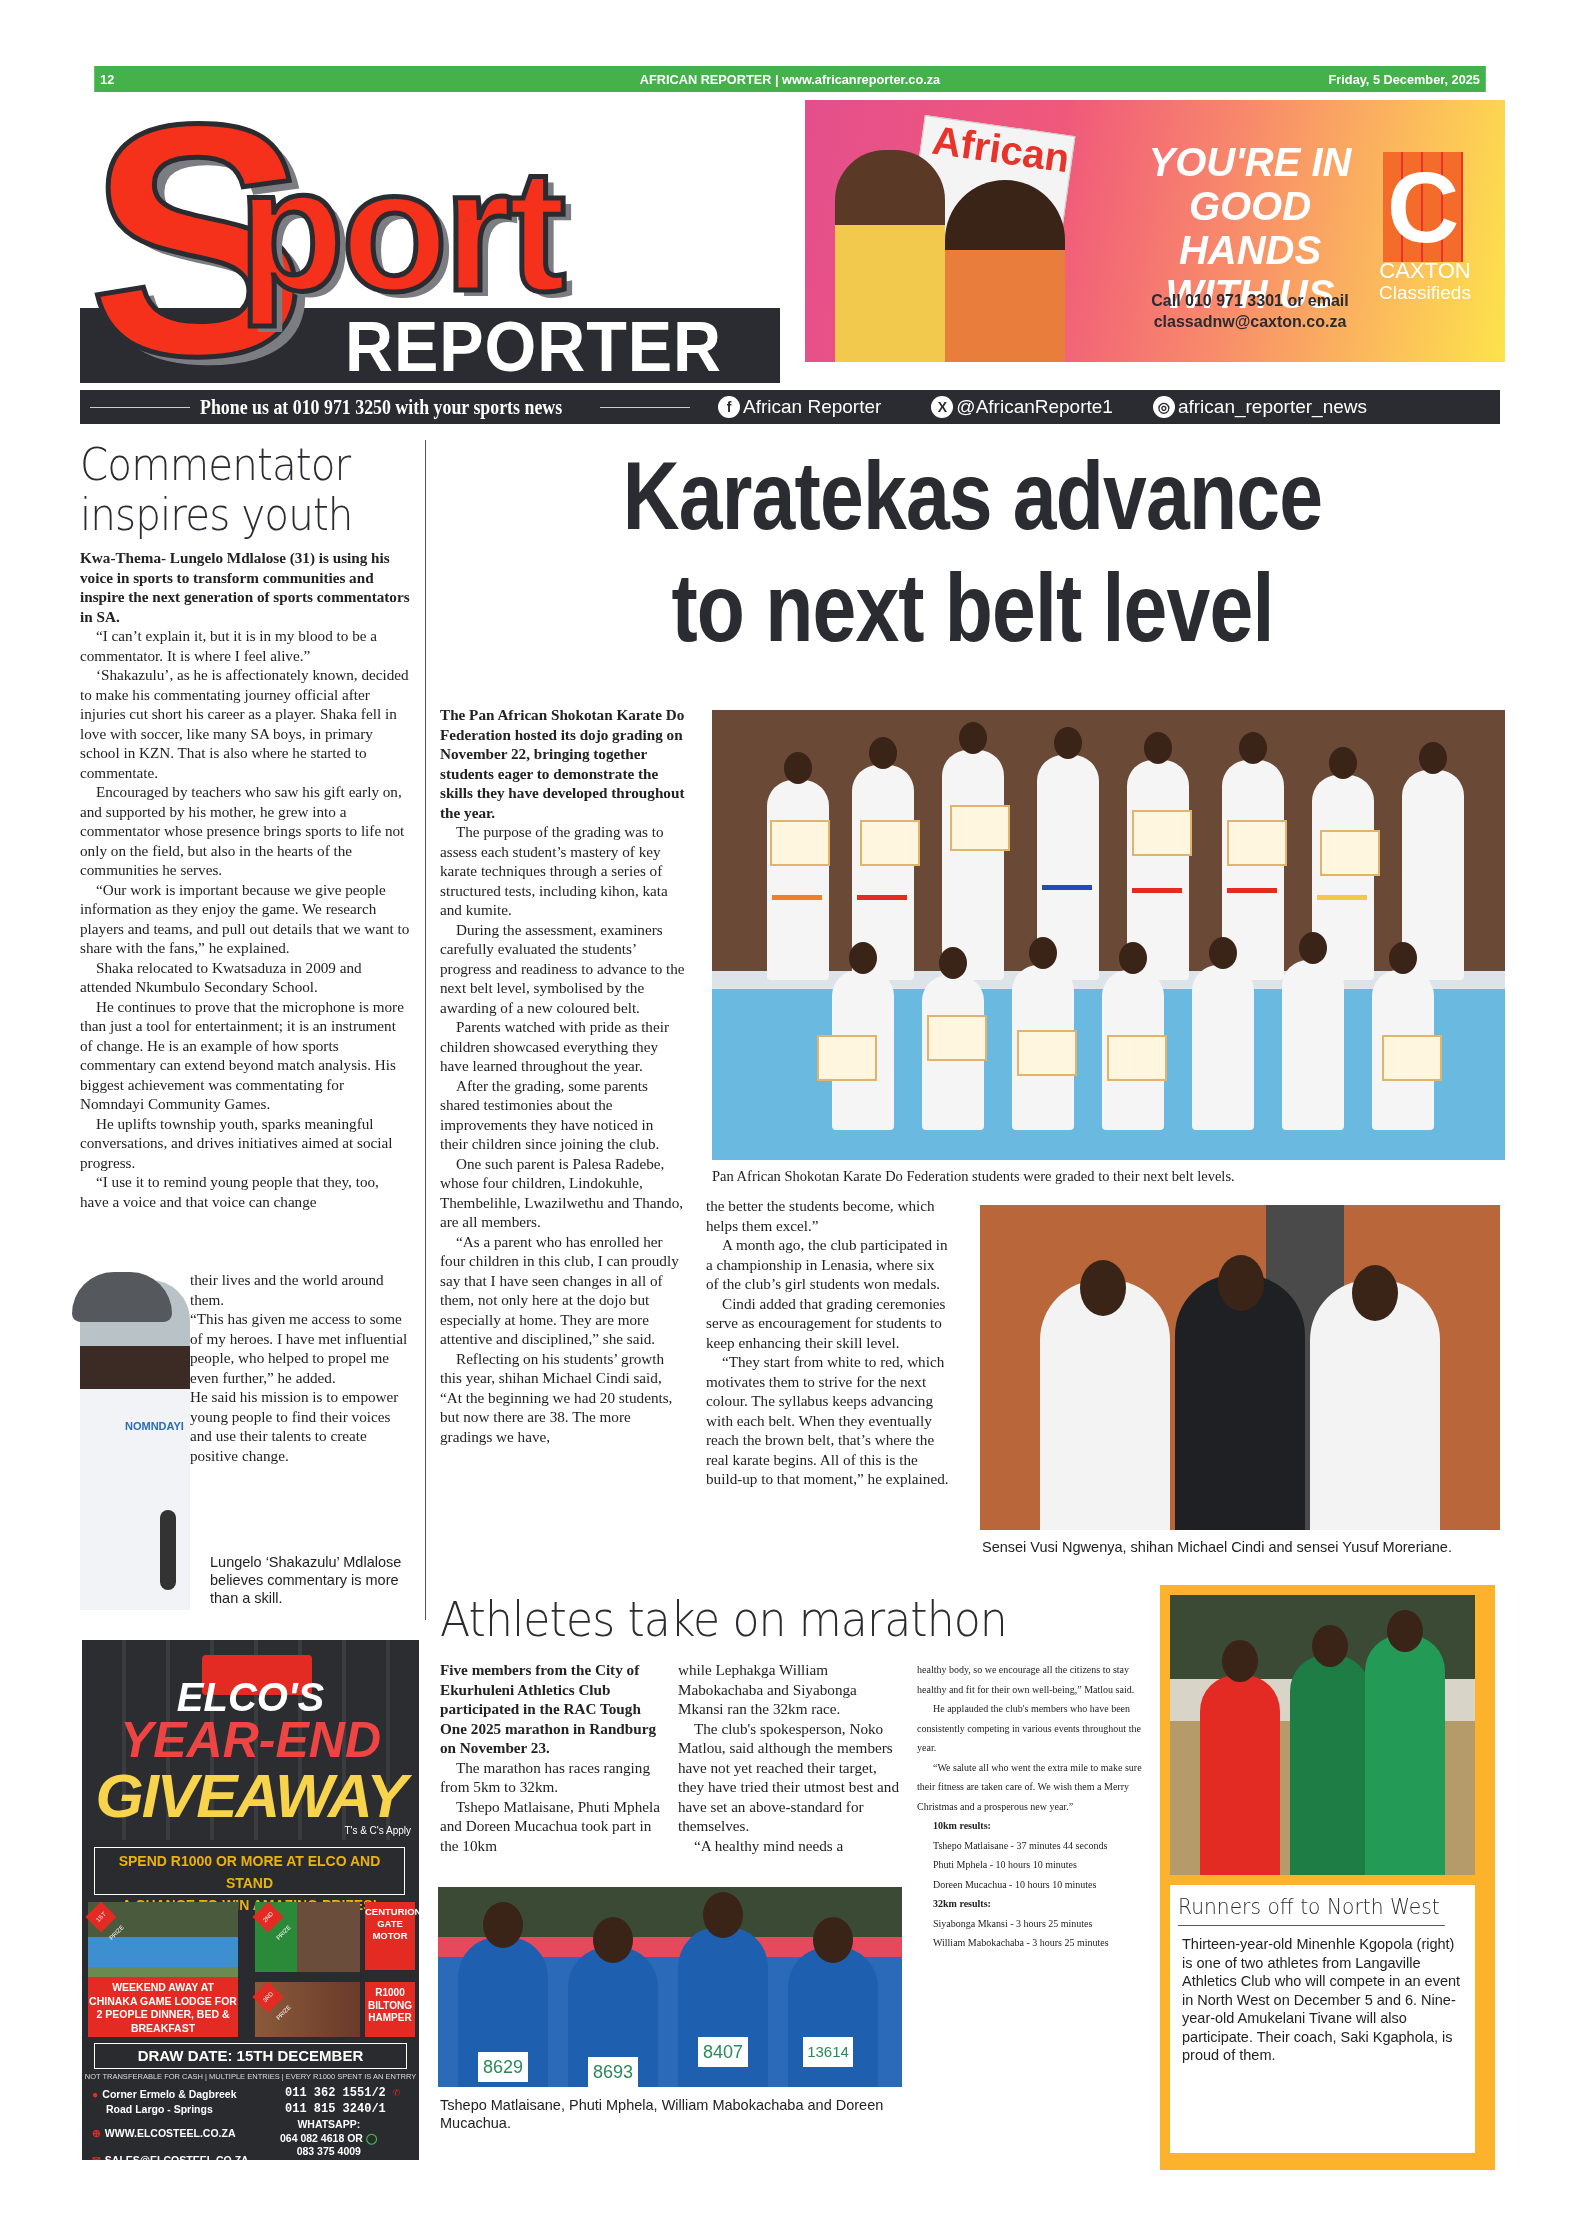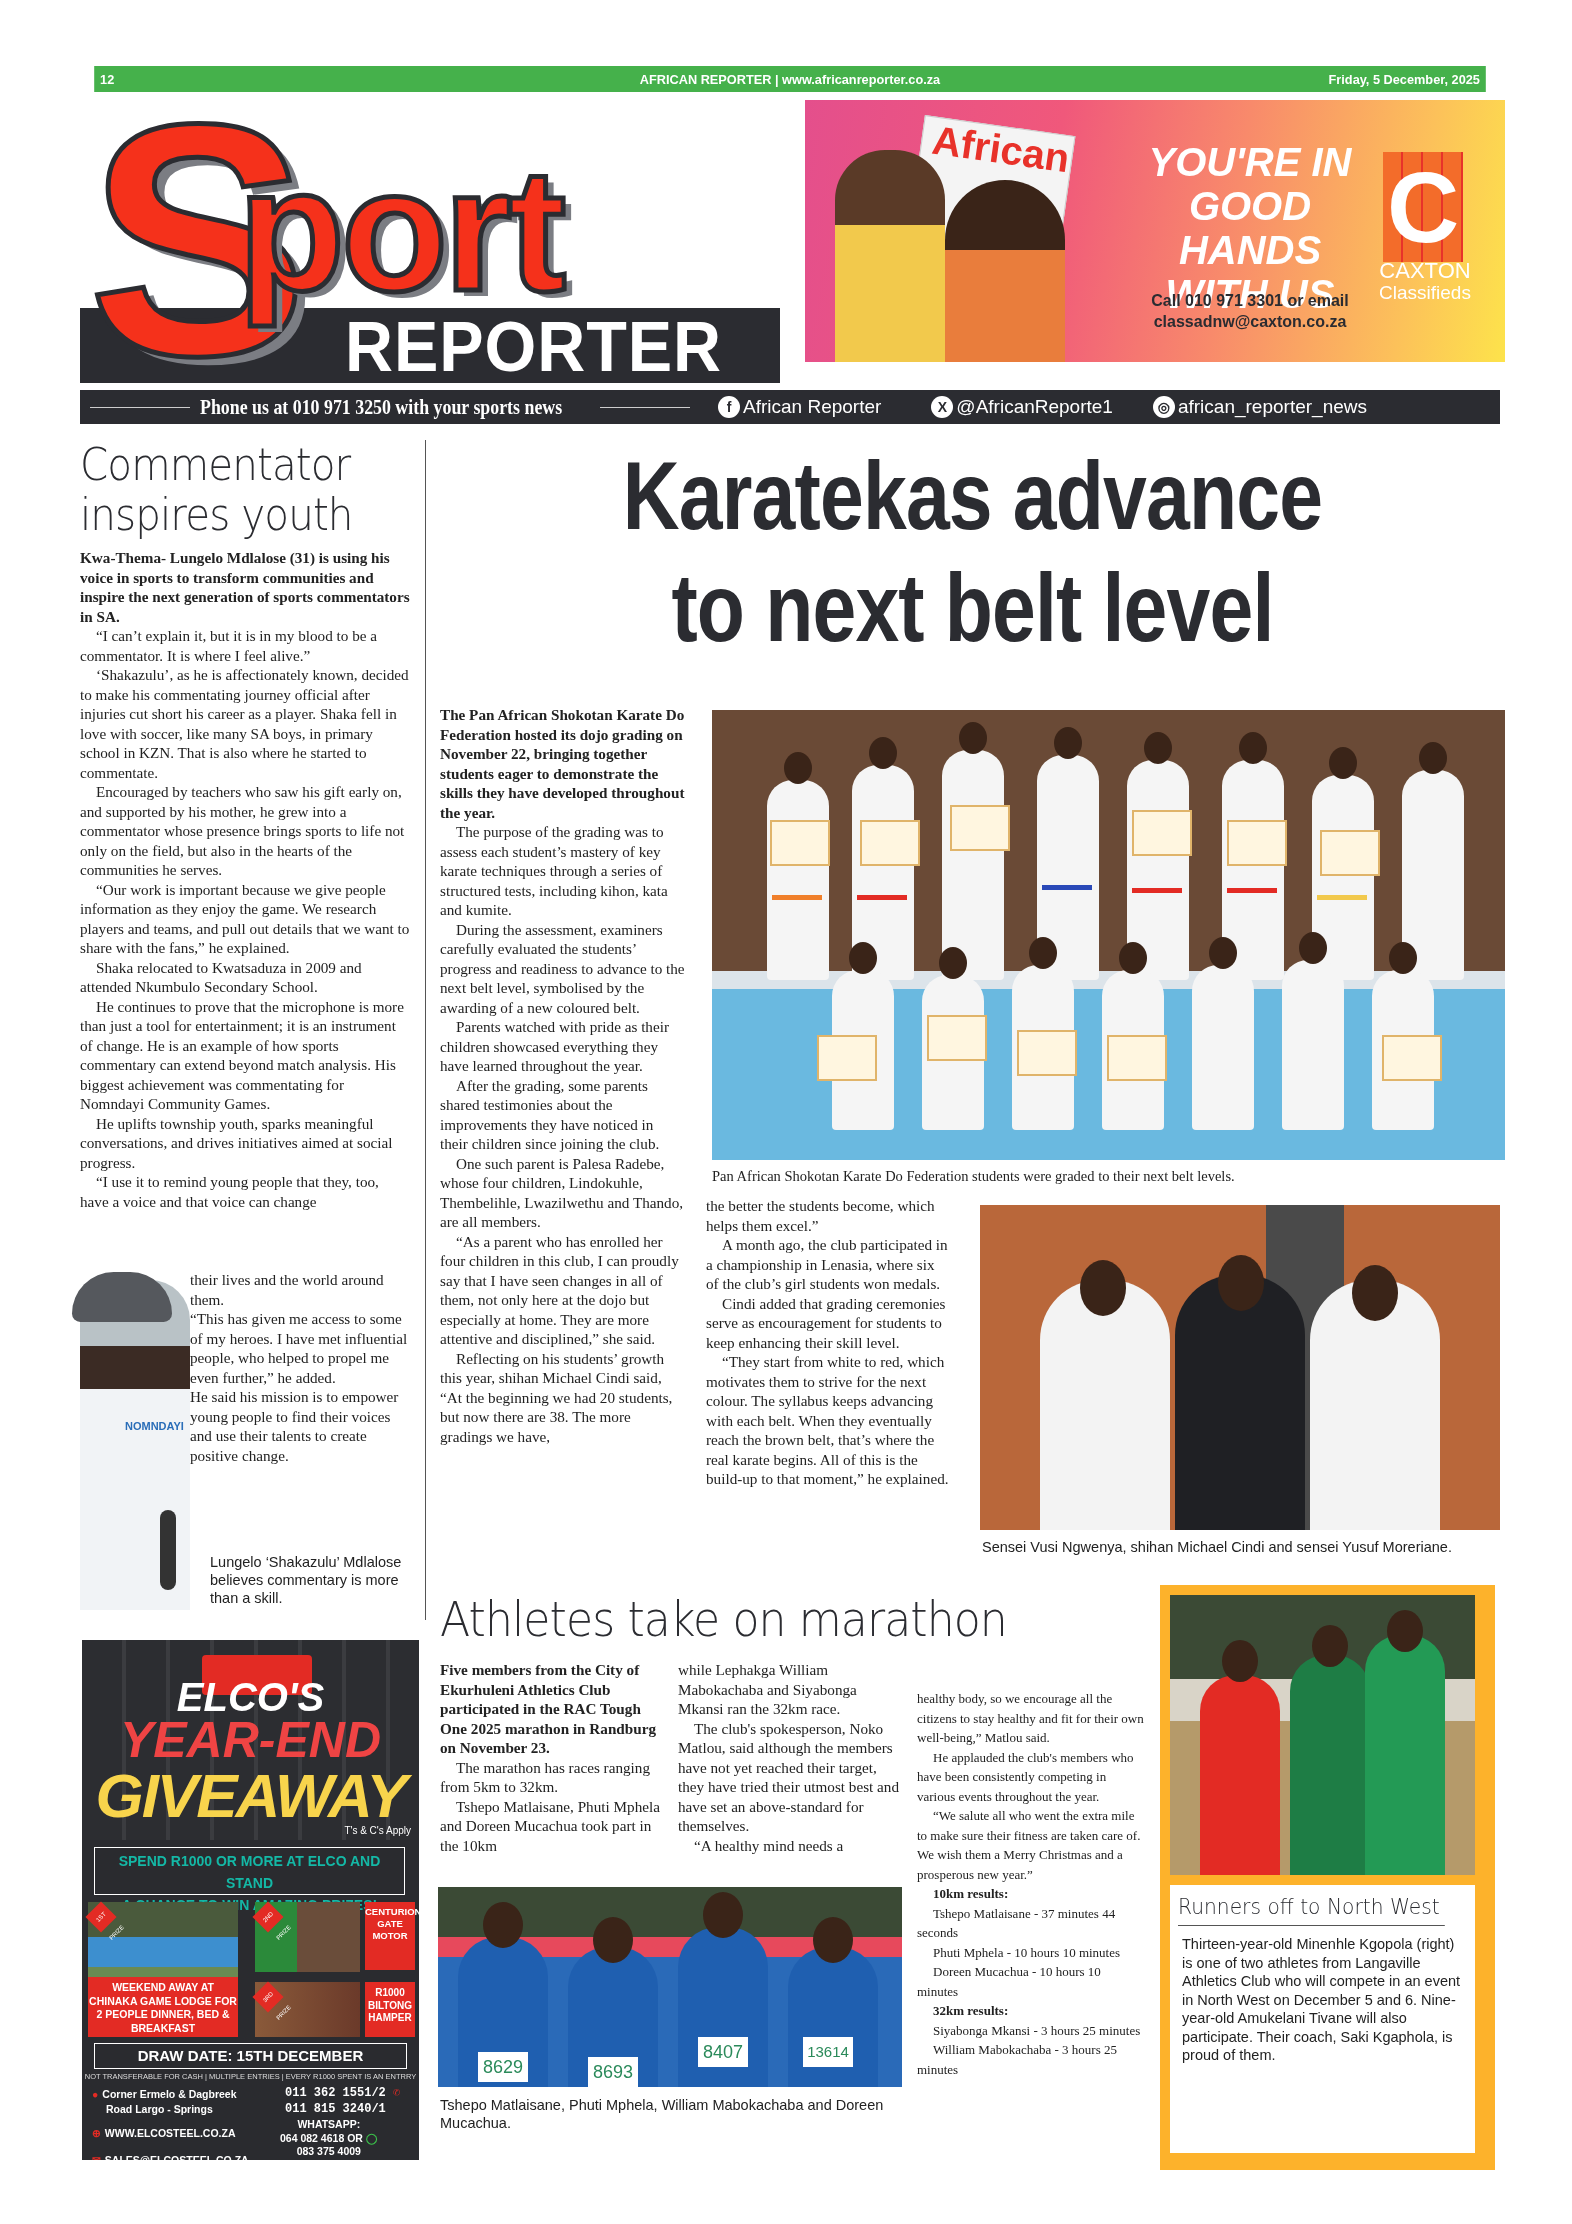--- a/index.html
+++ b/index.html
@@ -58,21 +58,21 @@
   .left-caption { left: 210px; top: 1553px; width: 210px; }
 
   
   .elco { left: 82px; top: 1640px; width: 337px; height: 520px; background: #2a2b2f; overflow: hidden; }
   .elco-top { position: absolute; left: 0; top: 0; width: 337px; height: 200px; background: repeating-linear-gradient(90deg, #2c2d31 0 40px, #3b3c40 40px 44px), #2c2d31; }
   .elco-gift { position: absolute; left: 120px; top: 15px; width: 110px; height: 40px; background: #e32b24; border-radius: 4px; }
   .elco-t1 { position: absolute; left: 0; width: 337px; top: 35px; text-align: center; font-family: "Liberation Sans", sans-serif; font-weight: bold; font-style: italic; font-size: 40px; color: #fff; }
   .elco-t2 { position: absolute; left: 0; width: 337px; top: 71px; text-align: center; font-family: "Liberation Sans", sans-serif; font-weight: bold; font-style: italic; font-size: 50px; color: #ef4444; }
   .elco-t3 { position: absolute; left: 0; width: 337px; top: 120px; text-align: center; font-family: "Liberation Sans", sans-serif; font-weight: bold; font-style: italic; font-size: 62px; color: #f8d44c; letter-spacing: -2px; }
   .elco-tcs { position: absolute; right: 8px; top: 185px; font-family: "Liberation Sans", sans-serif; font-size: 10px; color: #fff; }
-  .elco-spend { position: absolute; left: 12px; top: 207px; width: 311px; height: 48px; border: 1px solid #fff; color: #14b8a6; font-family: "Liberation Sans", sans-serif; font-weight: bold; font-size: 14px; line-height: 22px; text-align: center; padding-top: 2px; box-sizing: border-box; }
+  .elco-spend { position: absolute; left: 12px; top: 207px; width: 311px; height: 48px; border: 1px solid #fff; color: #eab308; font-family: "Liberation Sans", sans-serif; font-weight: bold; font-size: 14px; line-height: 22px; text-align: center; padding-top: 2px; box-sizing: border-box; }
   .elco-prize1 { position: absolute; left: 6px; top: 262px; width: 150px; height: 100px; background: linear-gradient(#4a5a3c 0 35%, #3d8fcf 35% 65%, #6a8a52 65%); }
   .elco-prize1-label { position: absolute; left: 6px; top: 337px; width: 150px; height: 60px; background: #e32b24; color: #fff; font-family: "Liberation Sans", sans-serif; font-weight: bold; font-size: 10.5px; line-height: 13.5px; text-align: center; padding-top: 4px; box-sizing: border-box; }
   .elco-prize2 { position: absolute; left: 173px; top: 262px; width: 105px; height: 70px; background: linear-gradient(90deg, #2b8a3a 0 40%, #6a4d3a 40%); }
   .elco-prize2-label { position: absolute; left: 283px; top: 262px; width: 50px; height: 68px; background: #e32b24; color: #fff; font-family: "Liberation Sans", sans-serif; font-weight: bold; font-size: 9.5px; line-height: 12px; text-align: center; padding-top: 4px; box-sizing: border-box; }
   .elco-prize3 { position: absolute; left: 173px; top: 342px; width: 105px; height: 55px; background: linear-gradient(90deg, #8a5a3a, #6b3a2a); }
   .elco-prize3-label { position: absolute; left: 283px; top: 342px; width: 50px; height: 55px; background: #e32b24; color: #fff; font-family: "Liberation Sans", sans-serif; font-weight: bold; font-size: 10px; line-height: 12.5px; text-align: center; padding-top: 5px; box-sizing: border-box; }
   .elco-badge { position: absolute; width: 22px; height: 22px; background: #e32b24; color: #fff; font-size: 6px; font-family: "Liberation Sans", sans-serif; transform: rotate(-45deg); text-align: center; line-height: 22px; }
   .elco-draw { position: absolute; left: 12px; top: 403px; width: 311px; height: 24px; border: 1px solid #fff; color: #fff; font-family: "Liberation Sans", sans-serif; font-weight: bold; font-size: 15px; line-height: 24px; text-align: center; }
   .elco-terms { position: absolute; left: 0; top: 432px; width: 337px; text-align: center; color: #ddd; font-family: "Liberation Sans", sans-serif; font-size: 7.5px; }
   .elco-addr { position: absolute; left: 10px; top: 447px; color: #fff; font-family: "Liberation Sans", sans-serif; font-weight: bold; font-size: 10.5px; line-height: 15px; }
@@ -97,21 +97,21 @@
 
   .photo-senseis { left: 980px; top: 1205px; width: 520px; height: 325px; background: linear-gradient(90deg, #b9673a 0 55%, #4a4a4a 55% 70%, #b9673a 70%); overflow: hidden; }
   .sensei { position: absolute; bottom: 0; width: 130px; border-radius: 60px 60px 0 0; }
   .sensei-head { position: absolute; width: 46px; height: 56px; background: #3a2418; border-radius: 50%; }
   .senseis-caption { left: 982px; top: 1538px; width: 520px; }
 
   
   .athletes-hl { left: 440px; top: 1590px; width: 700px; font-family: "DejaVu Sans", sans-serif; font-weight: 300; font-size: 48px; line-height: 58px; color: #2b2c31; transform: scaleX(0.92); transform-origin: left; letter-spacing: -1px; }
   .ath-col1 { left: 440px; top: 1660px; width: 225px; font-size: 15.2px; line-height: 19.5px; }
   .ath-col2 { left: 678px; top: 1660px; width: 225px; font-size: 15.2px; line-height: 19.5px; }
-  .ath-col3 { left: 917px; top: 1660px; width: 228px; font-size: 13px; line-height: 19.5px; margin-top: 29px; }
+  .ath-col3 { left: 917px; top: 1660px; width: 228px; font-size: 10px; line-height: 19.5px; }
   .ath-col3 .res-name { text-indent: 16px; }
   .ath-col3 .res-h { font-weight: bold; text-indent: 16px; }
 
   .photo-runners { left: 438px; top: 1887px; width: 464px; height: 200px; background: linear-gradient(180deg, #3b4a35 0 25%, #e7495c 25% 35%, #2a6ab8 35% 100%); overflow: hidden; }
   .runner { position: absolute; bottom: 0; width: 90px; height: 150px; background: #1f5fb0; border-radius: 40px 40px 0 0; }
   .runner-head { position: absolute; width: 40px; height: 46px; background: #3a2418; border-radius: 50%; }
   .bib { position: absolute; width: 50px; height: 30px; background: #fff; color: #2a8a5a; font-family: "Liberation Sans", sans-serif; font-size: 18px; text-align: center; line-height: 30px; }
   .runners-caption { left: 440px; top: 2096px; width: 470px; }
 
   

